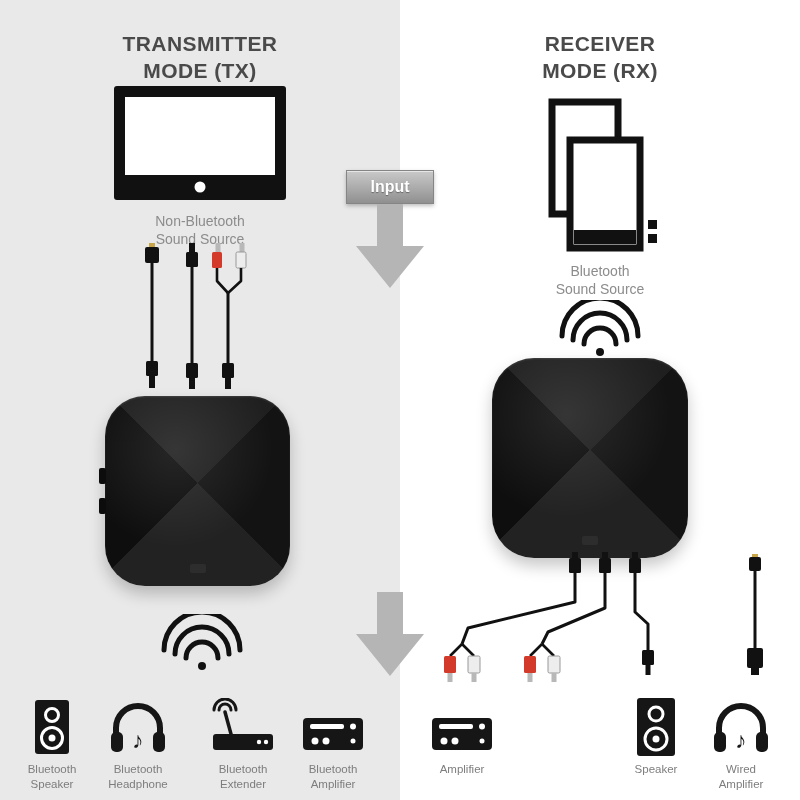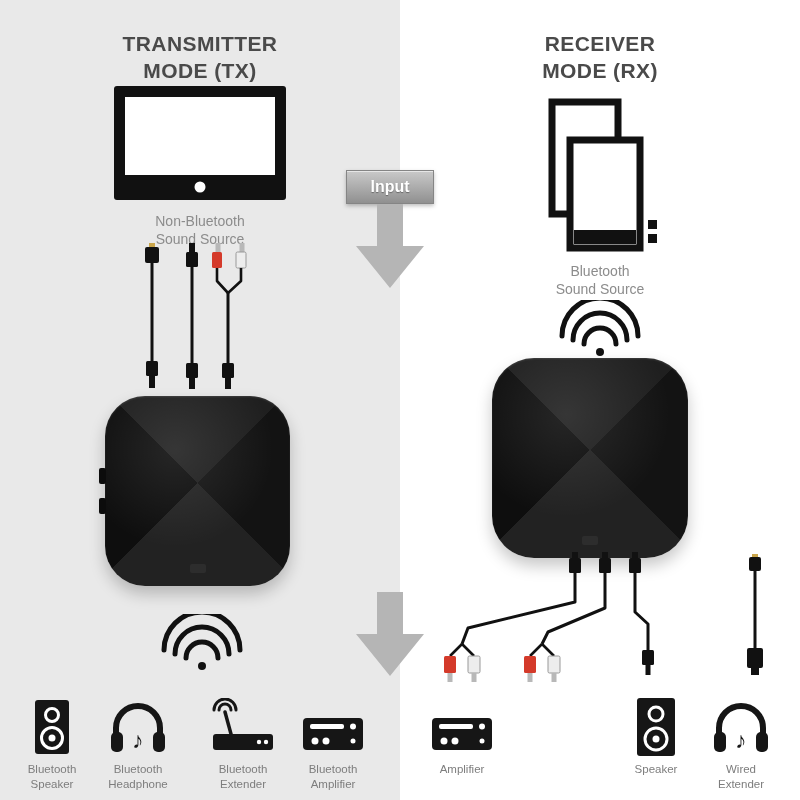--- a/index.html
+++ b/index.html
@@ -286,16 +286,16 @@
   <div class="bottom-item" style="left:695px;">
     <div class="icon-slot">
       <svg width="64" height="58" viewBox="0 0 64 58">
         <path d="M10 42 V30 C10 17.8 19.8 8 32 8 C44.2 8 54 17.8 54 30 V42" fill="none" stroke="#161616" stroke-width="6" stroke-linecap="round"></path>
         <rect x="5" y="34" width="12" height="20" rx="5" fill="#161616"></rect>
         <rect x="47" y="34" width="12" height="20" rx="5" fill="#161616"></rect>
         <text x="32" y="50" font-size="23" font-weight="bold" text-anchor="middle" fill="#161616">♪</text>
       </svg>
     </div>
     <div class="bottom-label">Wired
-Extender</div>
+Amplifier</div>
   </div>
 
 </div>
 
 </body></html>

